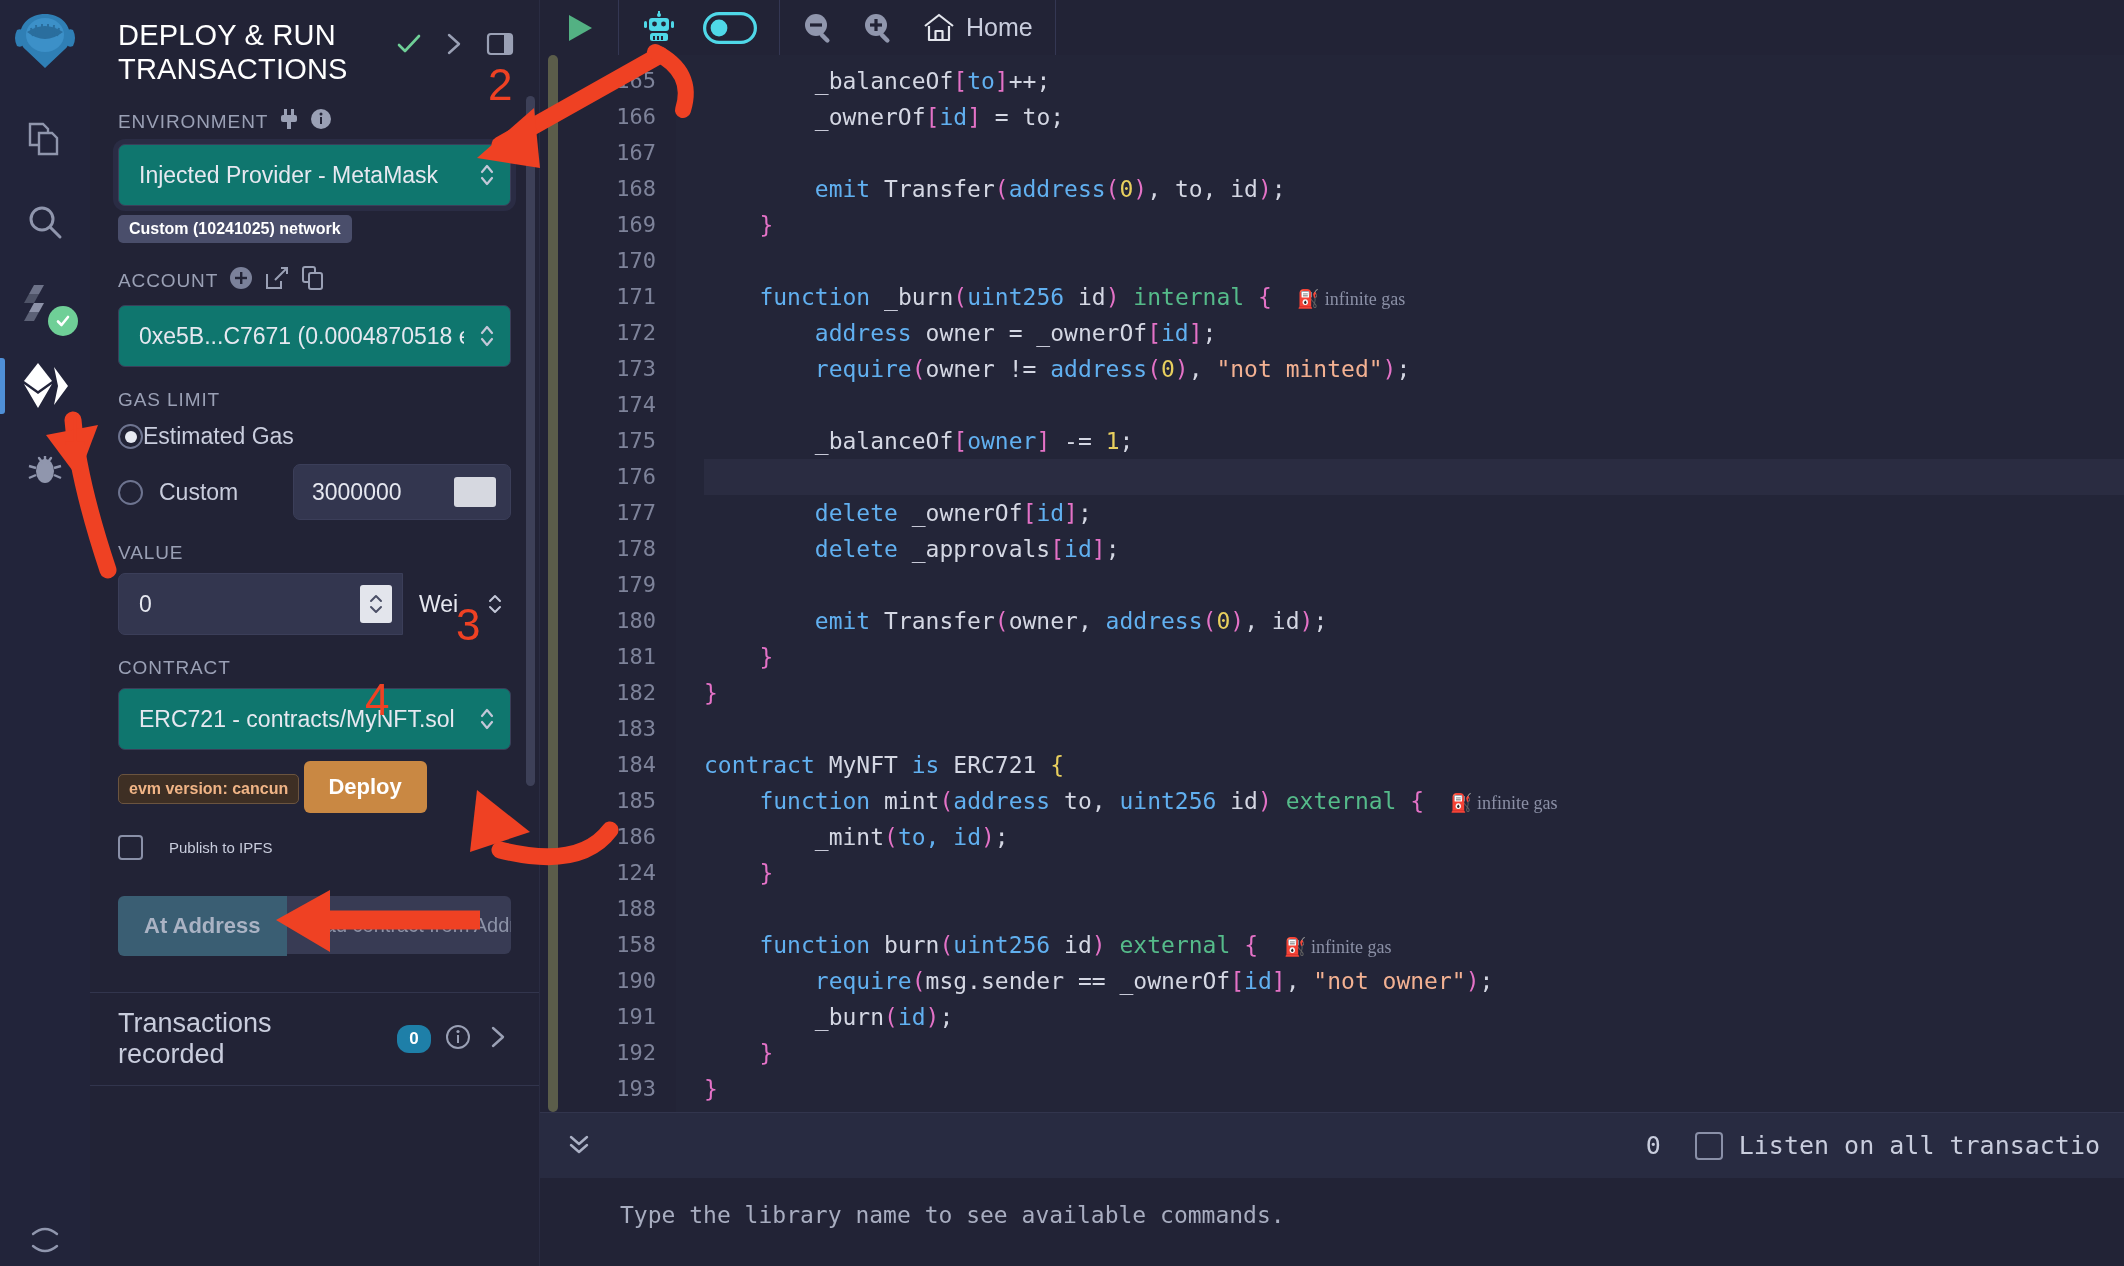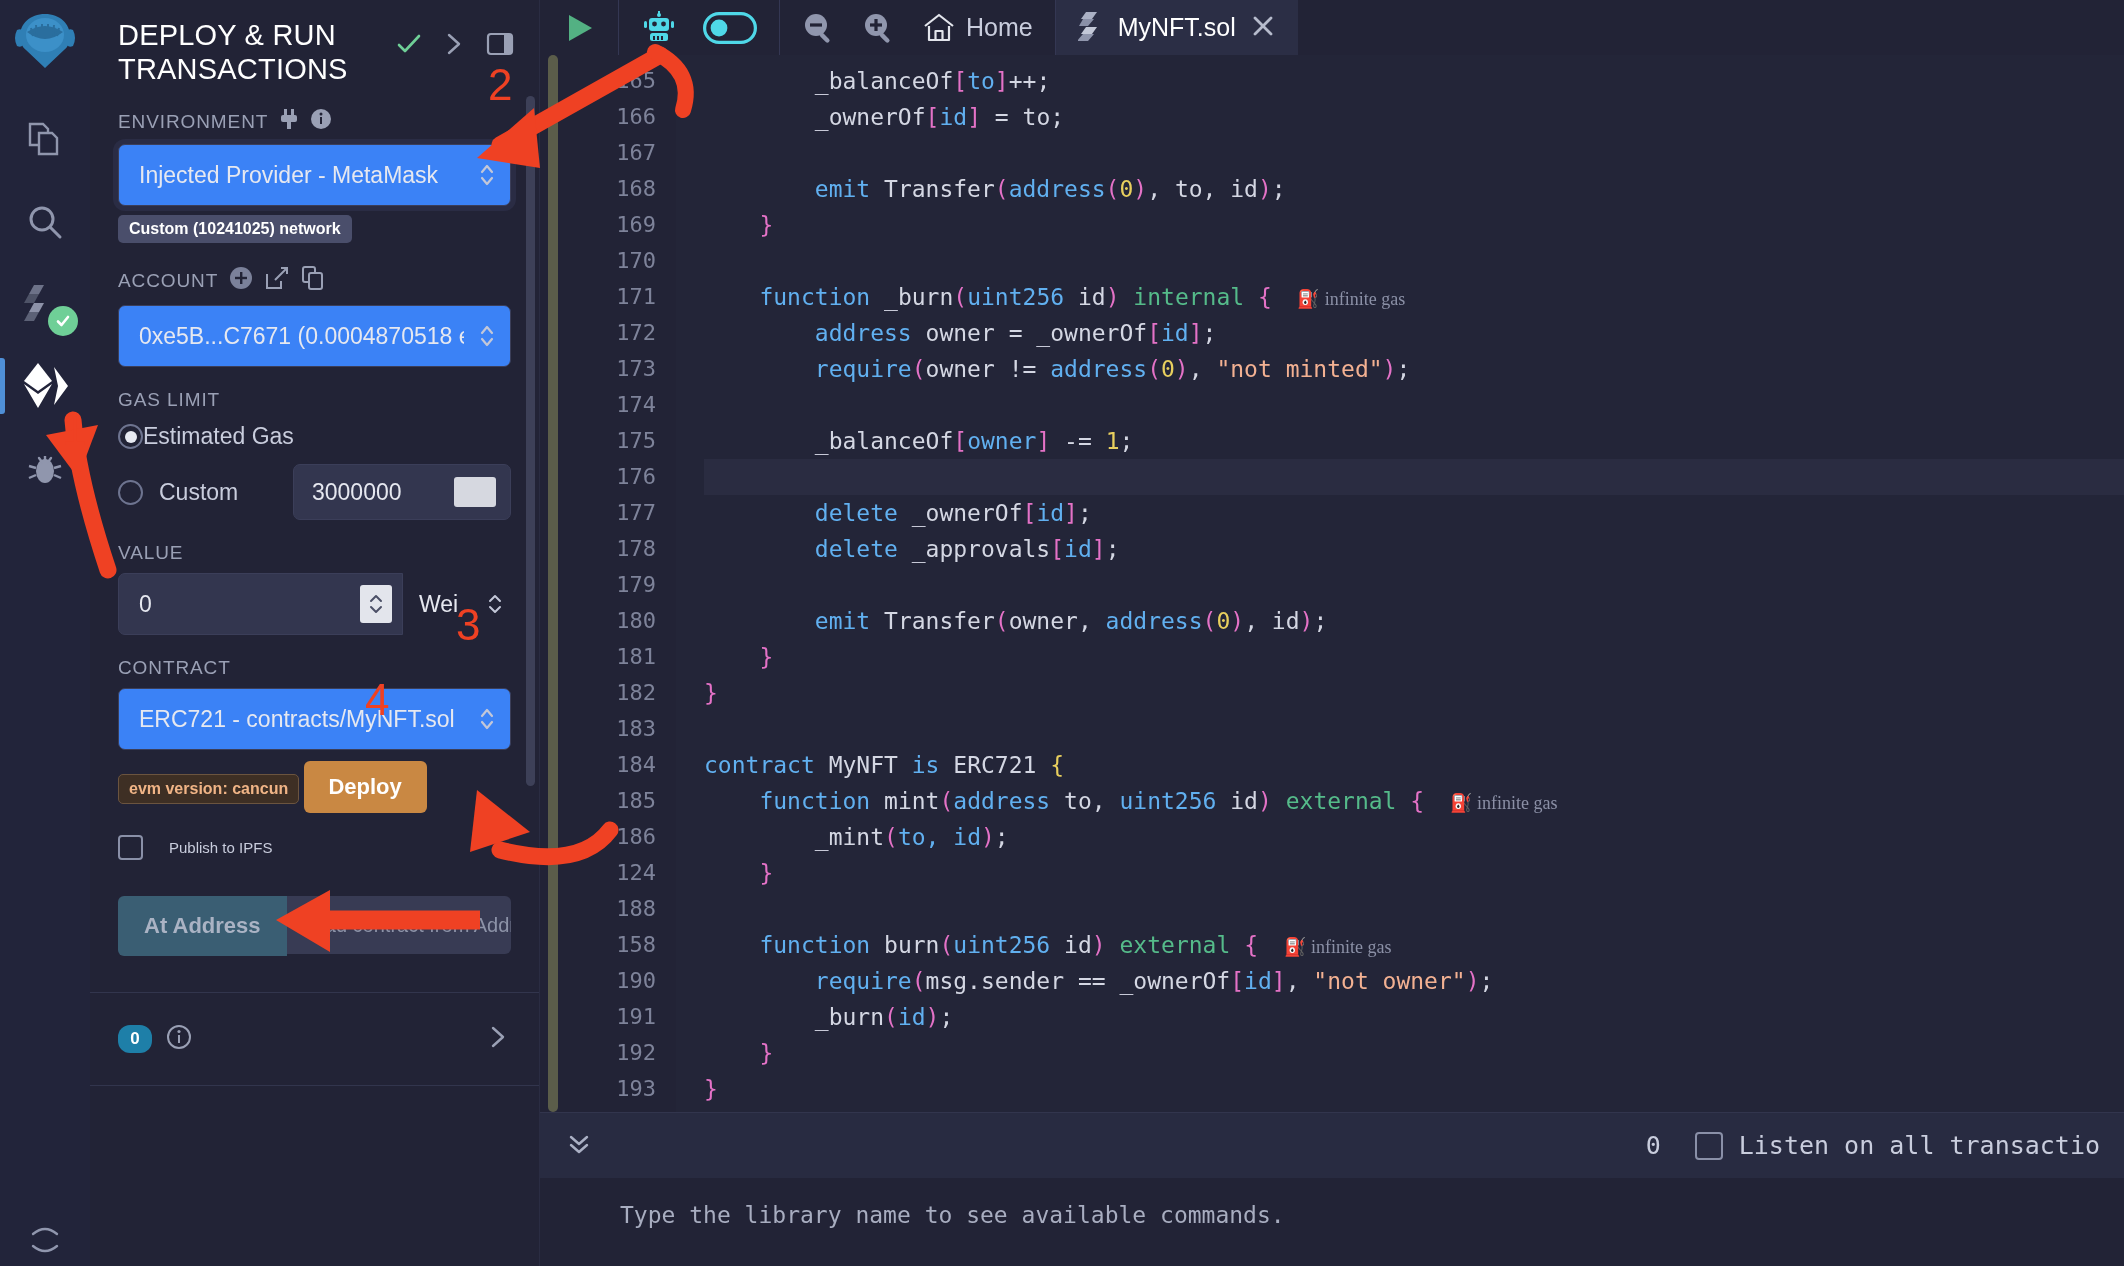--- a/index.html
+++ b/index.html
@@ -51,21 +51,21 @@
   .head-icons { display: flex; align-items: center; gap: 18px; padding-top: 12px; }
   .head-ic { cursor: pointer; display: block; }
 
   .sect { padding: 0 28px; }
   .lbl {
     color: #9aa0b5; font-size: 19px; letter-spacing: .9px;
     margin: 22px 0 9px 0; display: flex; align-items: center; gap: 11px;
   }
   .lbl-text { display: inline-block; }
   .select-box {
-    position: relative; background: #3b82f6; border-radius: 7px;
+    position: relative; background: #0f766e; border-radius: 7px;
     height: 62px; display: flex; align-items: center;
     padding: 0 46px 0 20px; border: 1px solid #3b3e59; cursor: pointer;
   }
   .select-box.ring { box-shadow: 0 0 0 5px #2a2c44; }
   .select-val {
     color: #e6e8f0; font-size: 23px; white-space: nowrap;
     overflow: hidden; text-overflow: clip;
   }
   .spin {
     position: absolute; right: 14px; top: 50%; transform: translateY(-50%);
@@ -447,20 +447,21 @@
         </div>
 
         <div class="ataddr-row">
           <button class="ataddr-btn">At Address</button>
           <span class="ataddr-in">Load contract from Address</span>
         </div>
       </div>
 
       <div class="panel-divider"></div>
       <div class="txrec">
+        <span class="txrec-title">Transactions recorded</span>
         <span class="txrec-badge">0</span>
         <span>
           <svg width="26" height="26" viewBox="0 0 26 26" fill="none" stroke="#9aa0b5" stroke-width="2">
               <circle cx="13" cy="13" r="11"></circle>
               <rect x="12" y="11" width="2" height="8" fill="#9aa0b5" stroke="none"></rect>
               <circle cx="13" cy="7.5" r="1.6" fill="#9aa0b5" stroke="none"></circle>
             </svg>
         </span>
         <span class="txrec-right">
           <svg width="26" height="30" viewBox="0 0 26 30" fill="none" stroke="#9aa0b5" stroke-width="2.4" stroke-linecap="round" stroke-linejoin="round">
@@ -529,37 +530,20 @@
         <span class="tb-ic">
           <svg width="34" height="32" viewBox="0 0 34 32" fill="none" stroke="#e3e5ec" stroke-width="2.2" stroke-linejoin="round">
               <path d="M3 14 L17 3 L31 14"></path>
               <path d="M7 14 v14 h20 v-14"></path>
               <rect x="13.5" y="19" width="7" height="9"></rect>
             </svg>
           <span class="home-lbl">Home</span>
         </span>
       </div>
       <div class="tb-sep"></div>
-      <div class="tab">
-        <span>
-          <svg width="26" height="30" viewBox="0 0 26 30">
-            <path d="M8 1 L19 1 L14 8 L3 8 Z" fill="#aab0c4"></path>
-              <path d="M3 8 L14 8 L8 15 L-1 15 Z" fill="#8a90a8" transform="translate(2,0)"></path>
-            <path d="M8 16 L19 16 L14 23 L3 23 Z" fill="#c3c8d8"></path>
-              <path d="M5 23 L16 23 L10 30 L-1 30 Z" fill="#9096ad" transform="translate(0,0)"></path>
-          </svg>
-        </span>
-        <span class="tab-name">MyNFT.sol</span>
-        <span>
-          <svg width="26" height="26" viewBox="0 0 26 26" fill="none" stroke="#b6bbcc" stroke-width="2.8" stroke-linecap="round">
-              <line x1="5" y1="5" x2="21" y2="21"></line>
-              <line x1="21" y1="5" x2="5" y2="21"></line>
-            </svg>
-        </span>
-      </div>
     </div>
 
     <div class="code-wrap">
       <div class="code-scroll"></div>
       <div class="gutter" id="gutter">
           <div>165</div>
           <div>166</div>
           <div>167</div>
           <div>168</div>
           <div>169</div>

